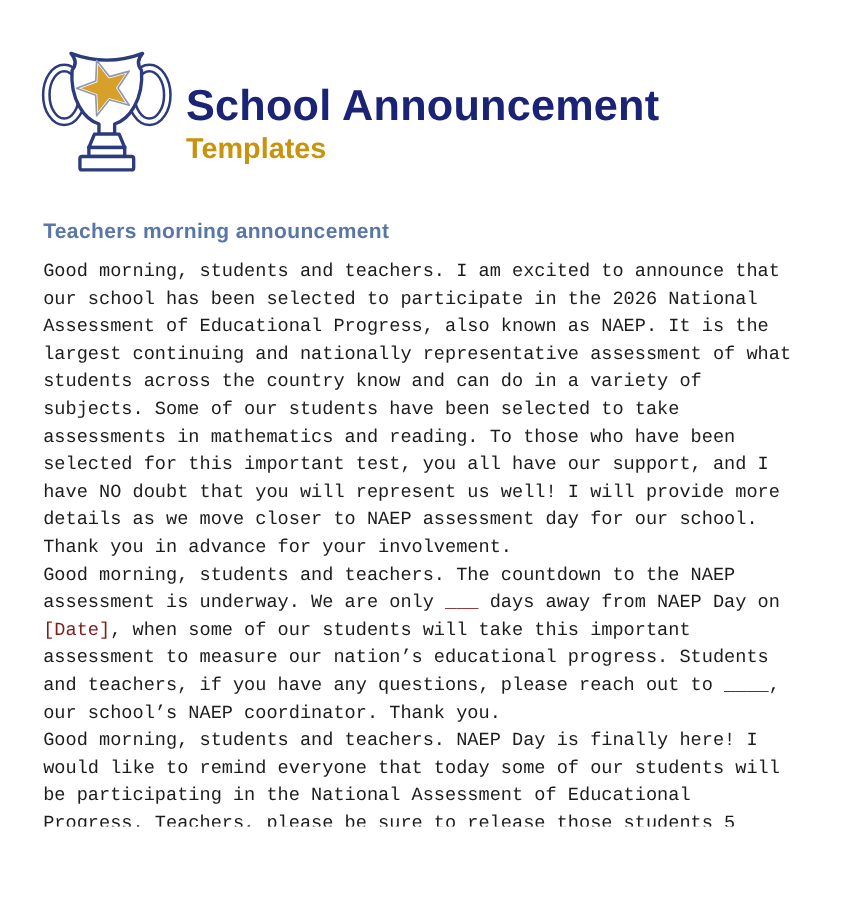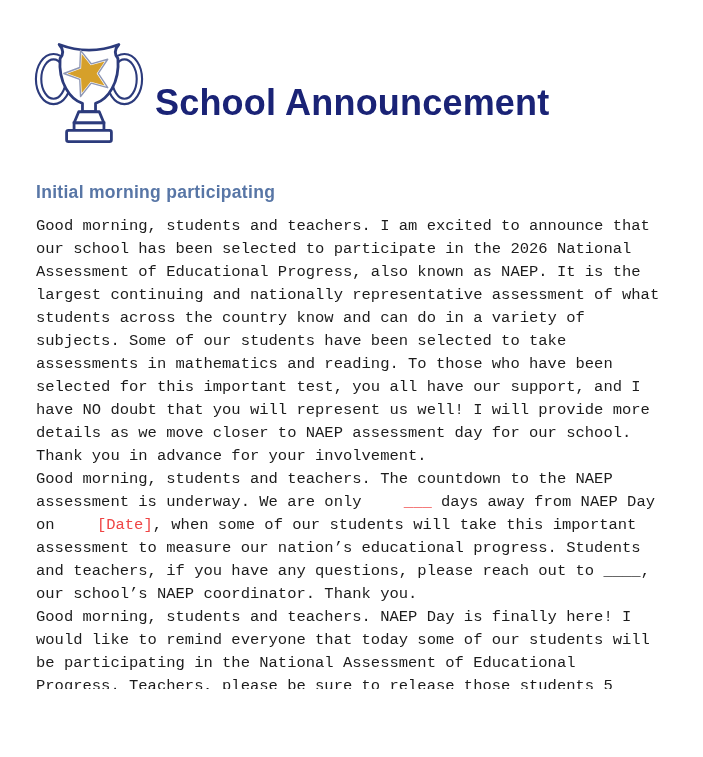--- a/index.html
+++ b/index.html
@@ -47,21 +47,21 @@
   }
   .section-heading.first { margin-top: 29px; }
   .body-paragraph {
     font-family: Liberation Mono, monospace;
     font-size: 15.5px;
     line-height: 23px;
     color: #1c1c1c;
     margin: 0;
     max-width: 636px;
   }
-  .red { color: #ef4444; margin-left: 33px; }
+  .red { color: #7f1d1d; }
 </style>
 </head>
 <body>
 
 <div class="page">
 
   <div class="header">
     <svg class="logo" viewBox="0 0 120 120" aria-hidden="true">
 
       <g>
@@ -78,26 +78,27 @@
         <polygon points="0,-22 5.4,-7.4 20.9,-6.8 8.8,2.8 12.9,17.8 0,9.2 -12.9,17.8 -8.8,2.8 -20.9,-6.8 -5.4,-7.4" fill="#D6A02A"></polygon>
       </g>
 
       <path d="M49,79 L71,79 L76,91 L44,91 Z" fill="#ffffff" stroke="#2C3B7C" stroke-width="3" stroke-linejoin="round"></path>
 
       <rect x="44" y="91" width="32" height="8" fill="#ffffff" stroke="#2C3B7C" stroke-width="3"></rect>
       <rect x="36" y="99" width="48" height="12" rx="2" fill="#ffffff" stroke="#2C3B7C" stroke-width="3"></rect>
     </svg>
     <div class="title-block">
       <div class="page-title">School Announcement</div>
+      <div class="page-subtitle">Templates</div>
     </div>
   </div>
 
   <div class="content">
 
-    <div class="section-heading first">Initial morning participating</div>
+    <div class="section-heading first">Teachers morning announcement</div>
     <p class="body-paragraph">Good morning, students and teachers. I am excited to announce that our school has been selected to participate in the 2026 National Assessment of Educational Progress, also known as NAEP. It is the largest continuing and nationally representative assessment of what students across the country know and can do in a variety of subjects. Some of our students have been selected to take assessments in mathematics and reading. To those who have been selected for this important test, you all have our support, and I have NO doubt that you will represent us well! I will provide more details as we move closer to NAEP assessment day for our school. Thank you in advance for your involvement.</p>
 
     <p class="body-paragraph"><span>Good morning, students and teachers. The countdown to the NAEP assessment is underway. We are only </span><span class="red">___</span><span> days away from NAEP Day on </span><span class="red">[Date]</span><span>, when some of our students will take this important assessment to measure our nation’s educational progress. Students and teachers, if you have any questions, please reach out to </span><span>____</span><span>, our school’s NAEP coordinator. Thank you.</span></p>
 
     <p class="body-paragraph">Good morning, students and teachers. NAEP Day is finally here! I would like to remind everyone that today some of our students will be participating in the National Assessment of Educational Progress. Teachers, please be sure to release those students 5 minutes before the assessment is scheduled to begin. For those students who are participating, please report to your designated locations on time. You are playing an important role in our nation’s ability to measure what students across the country are learning. Also, by taking the assessment, you are having an impact on the future of education for the students who follow you. Do your best and good luck. Thank you.</p>
 
   </div>
 </div>
 
 </body></html>

